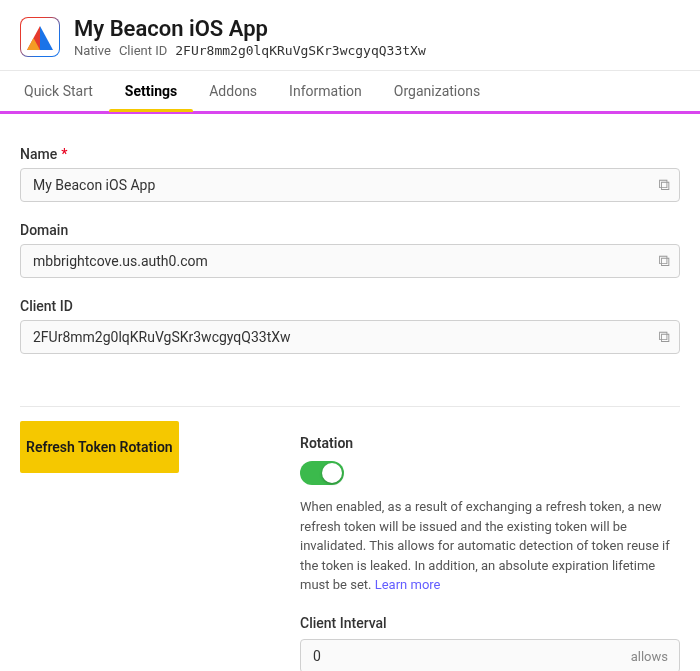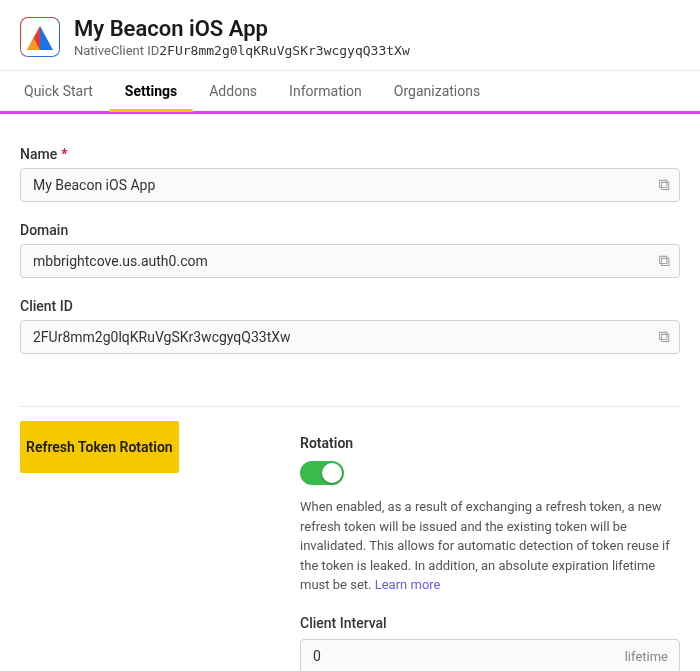--- a/index.html
+++ b/index.html
@@ -2,21 +2,21 @@
 <html><head>
   <meta charset="utf-8">
   <style>
     * { box-sizing: border-box; margin: 0; padding: 0; }
     body { font-family: -apple-system, BlinkMacSystemFont, 'Segoe UI', Roboto, sans-serif; font-size: 14px; color: #333; background: #fff; width: 700px; min-height: 671px; overflow-x: hidden; }
 
     
     .app-header { display: flex; align-items: center; padding: 16px 20px 12px 20px; border-bottom: 1px solid #e8e8e8; }
     .app-logo { width: 40px; height: 40px; border-radius: 8px; margin-right: 14px; background: linear-gradient(135deg, #e63a2e 30%, #1a73e8 70%); display: flex; align-items: center; justify-content: center; flex-shrink: 0; overflow: hidden; }
     .app-title { font-size: 22px; font-weight: 600; color: #1a1a1a; }
-    .app-meta { display: flex; align-items: center; margin-top: 2px; }
+    .app-meta { display: flex; align-items: center; gap: 8px; margin-top: 2px; }
     .app-type { font-size: 13px; color: #666; }
     .client-id-label { font-size: 13px; color: #666; }
     .client-id-value { font-size: 13px; color: #333; font-family: monospace; }
 
     
     .nav-tabs { display: flex; padding: 0 20px; border-bottom: 3px solid #d946ef; }
     .nav-tab { padding: 12px 16px; font-size: 14px; color: #666; cursor: pointer; text-decoration: none; position: relative; }
     .nav-tab.active { color: #000000; font-weight: 700; }
     .nav-tab.active::after { content: ''; position: absolute; bottom: -1px; left: 0; right: 0; height: 3px; background: #f5c800; border-radius: 2px 2px 0 0; }
     .nav-tab:first-child { padding-left: 4px; }
@@ -146,21 +146,21 @@
 
       <p class="rotation-desc">
         <span>When enabled, as a result of exchanging a refresh token, a new refresh token will be issued and the existing token will be invalidated. This allows for automatic detection of token reuse if the token is leaked. In addition, an absolute expiration lifetime must be set.</span>
         <a href="#">Learn more</a>
       </p>
 
       <div class="field-group">
         <div class="reuse-label">Client Interval</div>
         <div class="reuse-input-wrap">
           <input class="reuse-input" type="text" value="0" style="">
-          <span class="reuse-suffix">lifetime</span>
+          <span class="reuse-suffix">allows</span>
         </div>
 
       </div>
 
     </div>
   </div>
 
 </div>
 
 </body></html>

